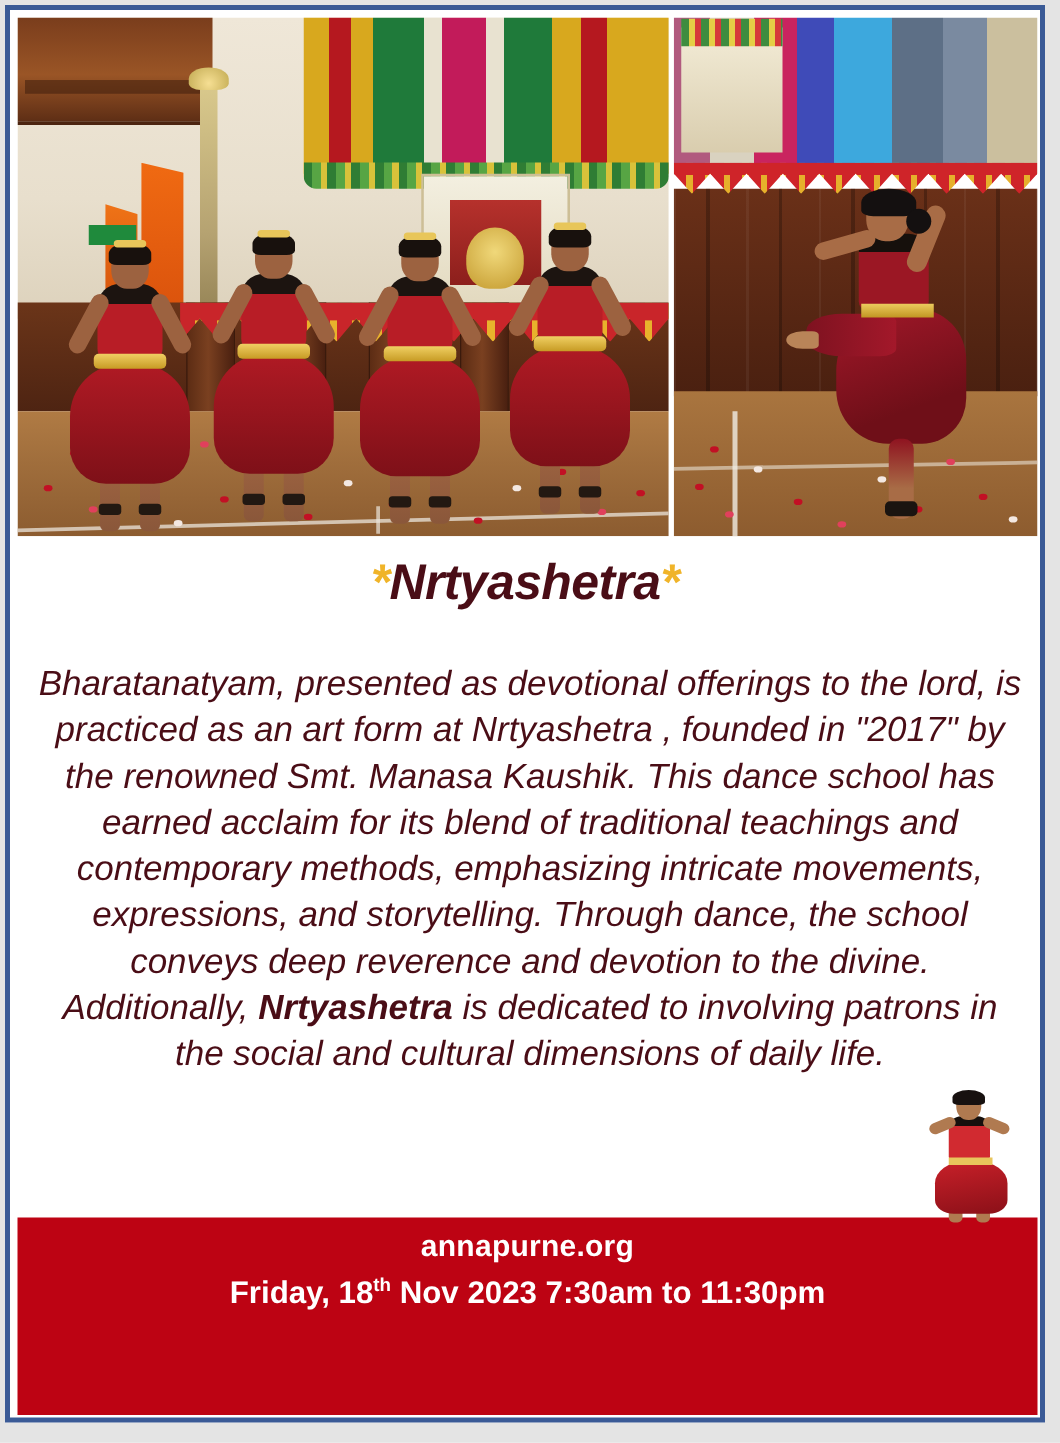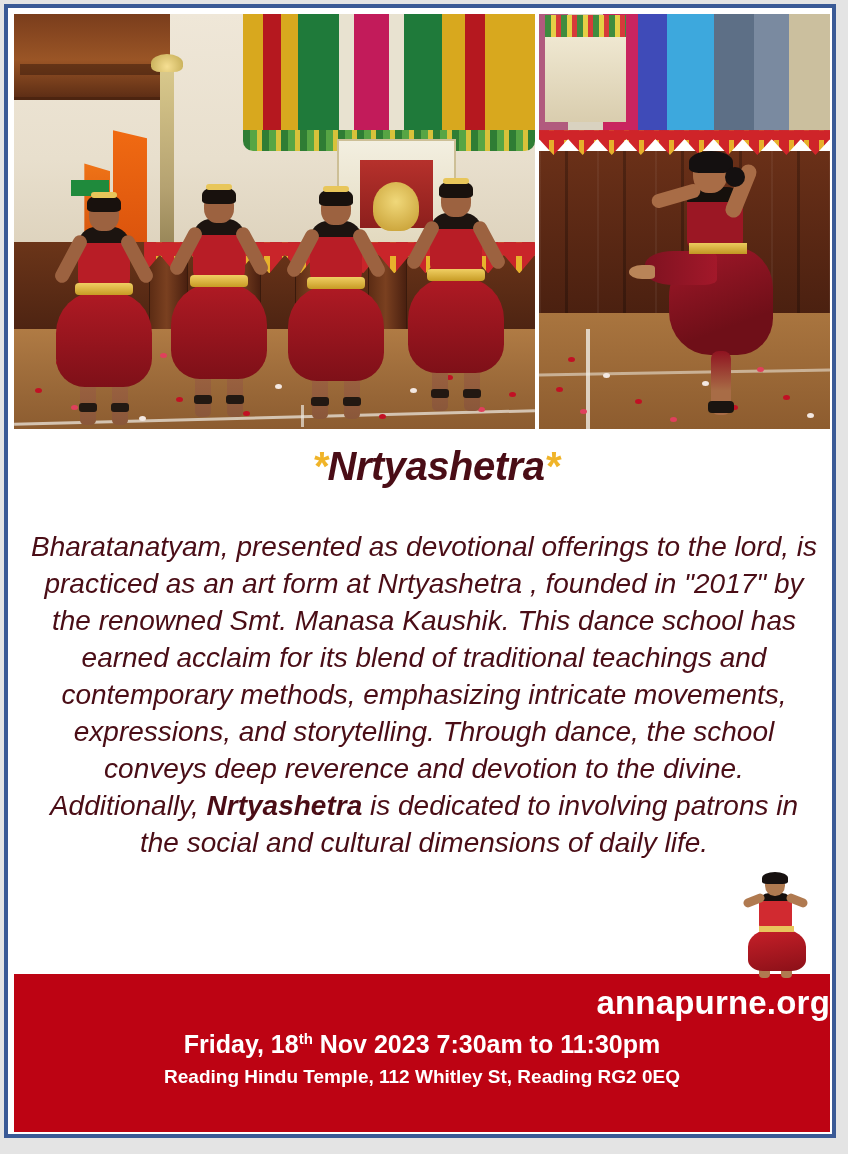--- a/index.html
+++ b/index.html
@@ -318,21 +318,20 @@
   #title {
     position: absolute;
     left: 0; top: 436px; width: 100%;
     text-align: center;
     font-size: 40px;
     font-weight: bold;
     font-style: italic;
     color: #4a0d16;
     font-family: "Liberation Sans Narrow", "Liberation Sans", sans-serif;
     letter-spacing: -0.5px;
-    padding-left: 16px;
   }
   #title .star { color: #f0b429; }
 
   
   #body-text {
     position: absolute;
     left: 22px; top: 520px; width: 788px;
     text-align: center;
     font-size: 28px;
     line-height: 37px;
@@ -372,24 +371,23 @@
   #banner {
     position: absolute;
     left: 6px; top: 966px; width: 816px; height: 158px;
     background: #bd0313;
     color: #ffffff;
     text-align: center;
     font-family: "Liberation Sans Narrow", "Liberation Sans", sans-serif;
   }
   #banner-site {
     margin-top: 10px;
-    font-size: 33px;
+    font-size: 24px;
     font-weight: bold;
     letter-spacing: .2px;
-    text-align: right;
   }
   #banner-event {
     margin-top: 3px;
     font-size: 35px;
     font-weight: bold;
   }
   #banner-when {
     margin-top: 8px;
     font-size: 25px;
     font-weight: bold;
@@ -576,16 +574,15 @@
     <div class="cd-torso"></div>
     <div class="cd-belt"></div>
     <div class="cd-skirt"></div>
     <div class="cd-legL"></div>
     <div class="cd-legR"></div>
   </div>
 
   <div id="banner">
     <div id="banner-site">annapurne.org</div>
     <div id="banner-when"><span>Friday, 18</span><sup>th</sup><span> Nov 2023 7:30am to 11:30pm</span></div>
-    <div id="banner-where">Reading Hindu Temple, 112 Whitley St, Reading RG2 0EQ</div>
   </div>
 
 </div>
 
 </body></html>

